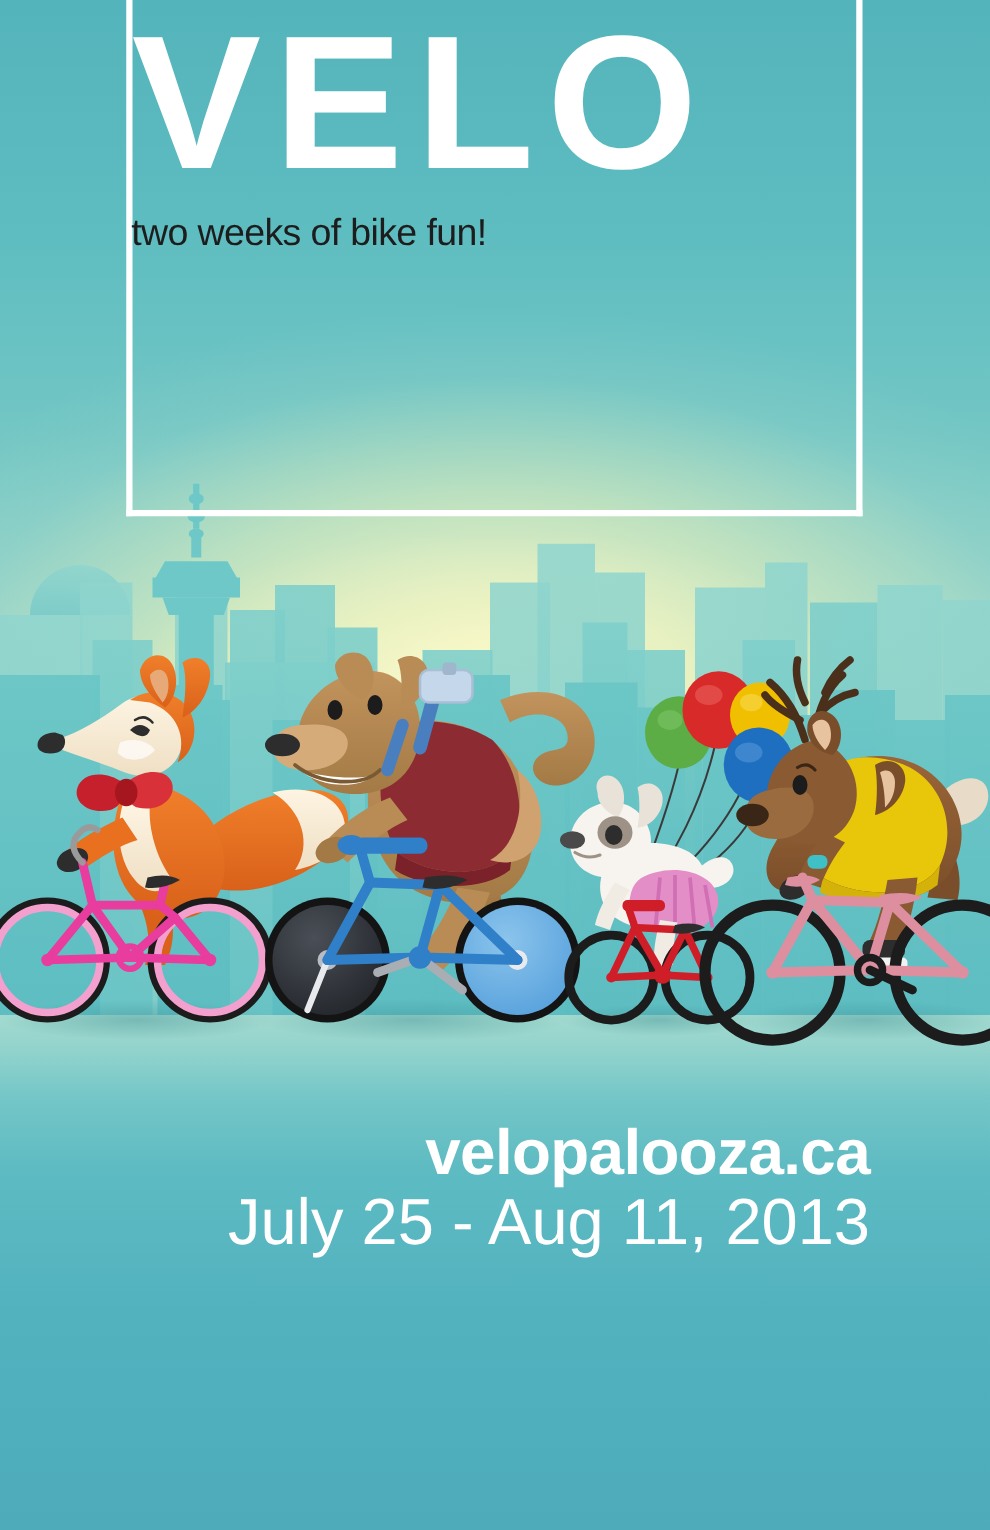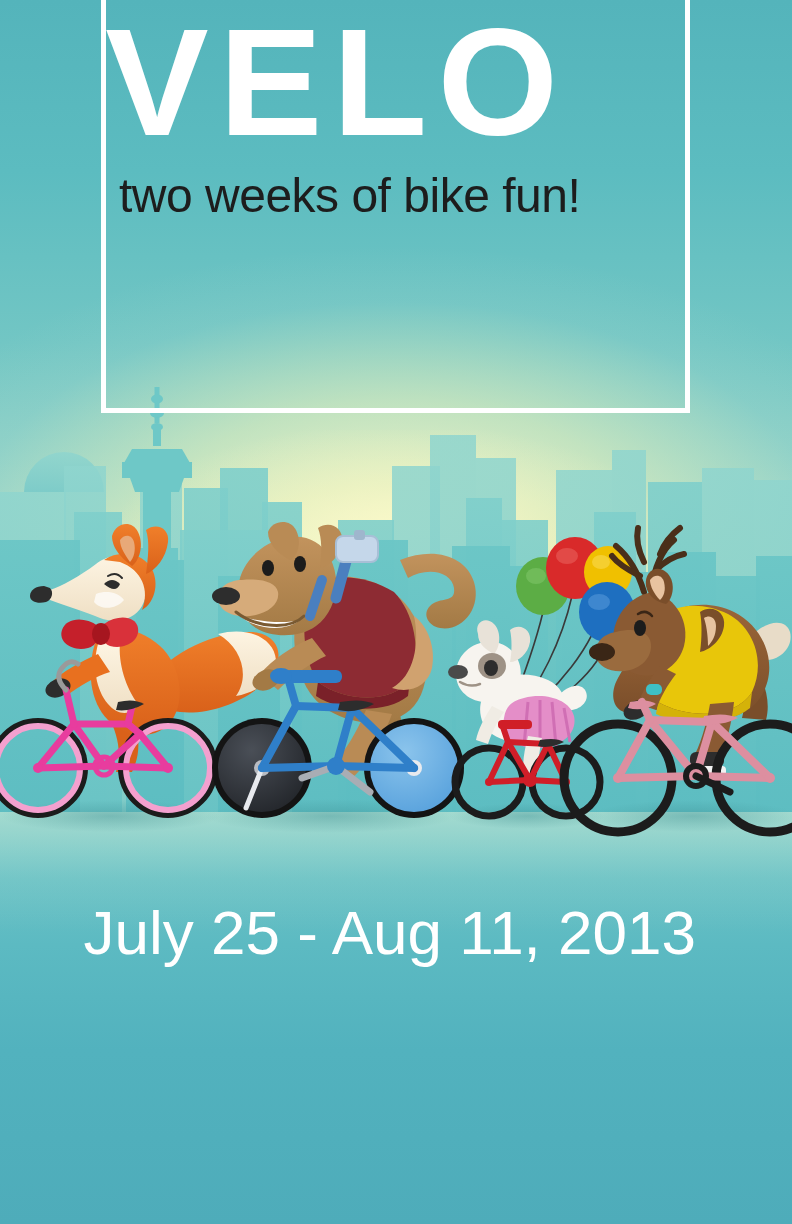--- a/index.html
+++ b/index.html
@@ -36,22 +36,22 @@
     color:#fff;font-weight:bold;font-size:152px;line-height:.95;
     letter-spacing:10px;margin:0;padding:0 0 0 10px;
     font-family:"Liberation Sans","DejaVu Sans",sans-serif;
     transform:scaleX(1.02);
   }
   .palooza{
     color:#fff;font-weight:bold;font-size:100px;line-height:.98;
     letter-spacing:2px;margin:0;padding:4px 0 0 4px;
   }
   .tagline{
-    color:#1d1d1d;font-weight:normal;font-size:48px;line-height:1;
-    letter-spacing:-.5px;margin:18px 0 0 18px;
+    color:#1d1d1d;font-weight:normal;font-size:30px;line-height:1;
+    letter-spacing:-.5px;margin:18px 0 0 4px;
   }
 
   
   .skyline{position:absolute;left:0;top:0;width:792px;height:830px;pointer-events:none;}
 
   
   .ground{position:absolute;left:0;top:812px;width:792px;height:412px;
     background:linear-gradient(180deg,
       rgba(126,203,200,.95) 0%,
       rgba(110,196,198,.95) 12%,
@@ -60,21 +60,21 @@
       rgba(78,172,186,1) 100%);}
   .groundshine{position:absolute;left:0;top:812px;width:792px;height:120px;
     background:linear-gradient(180deg, rgba(196,232,214,.55) 0%, rgba(160,216,208,.18) 55%, rgba(140,206,204,0) 100%);}
 
   
   .riders{position:absolute;left:0;top:520px;width:792px;height:320px;}
 
   
   .footer{position:absolute;left:0;top:896px;width:792px;text-align:right;padding-right:96px;box-sizing:border-box;}
   .site{color:#fff;font-weight:bold;font-size:51px;line-height:1;letter-spacing:-.5px;margin:0;}
-  .dates{color:#fff;font-weight:normal;font-size:62px;line-height:1.05;letter-spacing:0px;margin:4px 0 0 0;}
+  .dates{color:#fff;font-weight:normal;font-size:52px;line-height:1.05;letter-spacing:0px;margin:4px 0 0 0;}
 </style>
 </head>
 <body>
 
 <div id="poster">
 
   <div class="sunglow"></div>
 
   <svg class="skyline" viewBox="0 0 792 830" preserveAspectRatio="none">
     <defs>
@@ -453,16 +453,17 @@
         <path d="M704 196 q22 -4 34 2 q-18 9 -36 5 z" fill="#dd8fa0"></path>
         <path d="M696 256 L730 272" stroke="#1c1c1c" stroke-width="7" stroke-linecap="round"></path>
         <circle cx="696" cy="256" r="10" fill="none" stroke="#1c1c1c" stroke-width="6"></circle>
         <circle cx="618" cy="258" r="5" fill="#dd8fa0"></circle>
         <circle cx="770" cy="258" r="5" fill="#dd8fa0"></circle>
       </g>
     </g>
   </svg>
 
   <div class="footer">
+    <div class="site">velopalooza.ca</div>
     <div class="dates">July 25 - Aug 11, 2013</div>
   </div>
 
 </div>
 
 </body></html>

